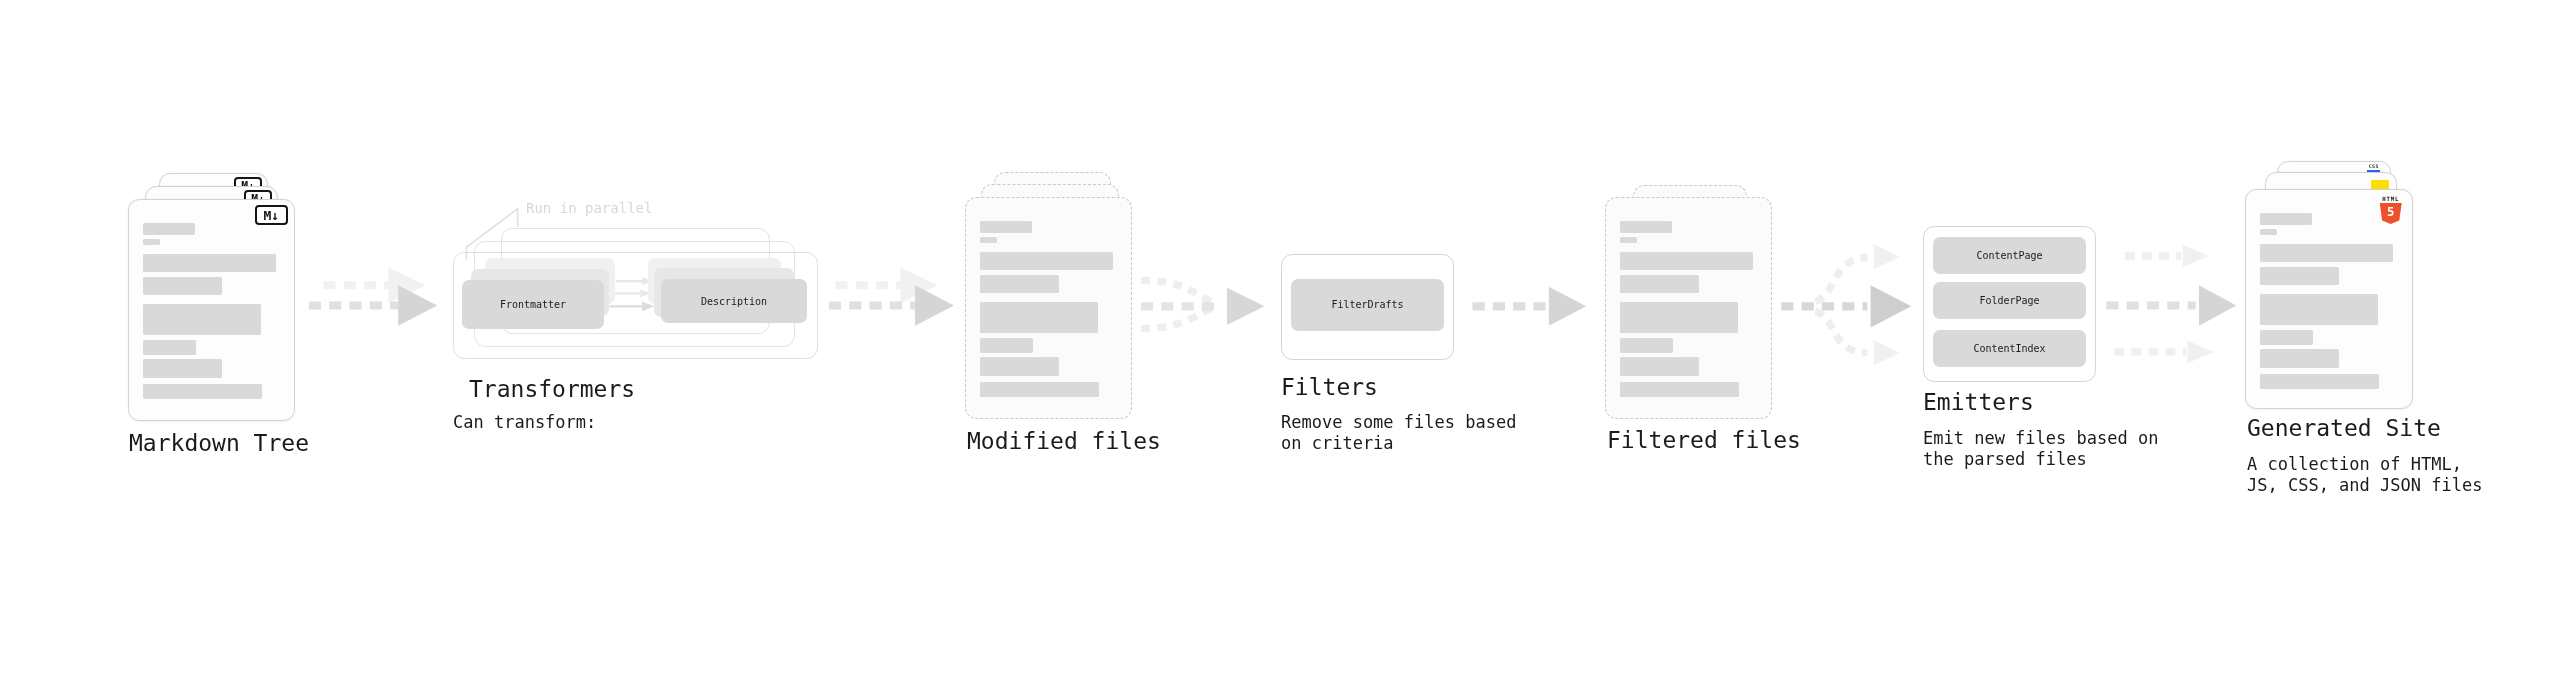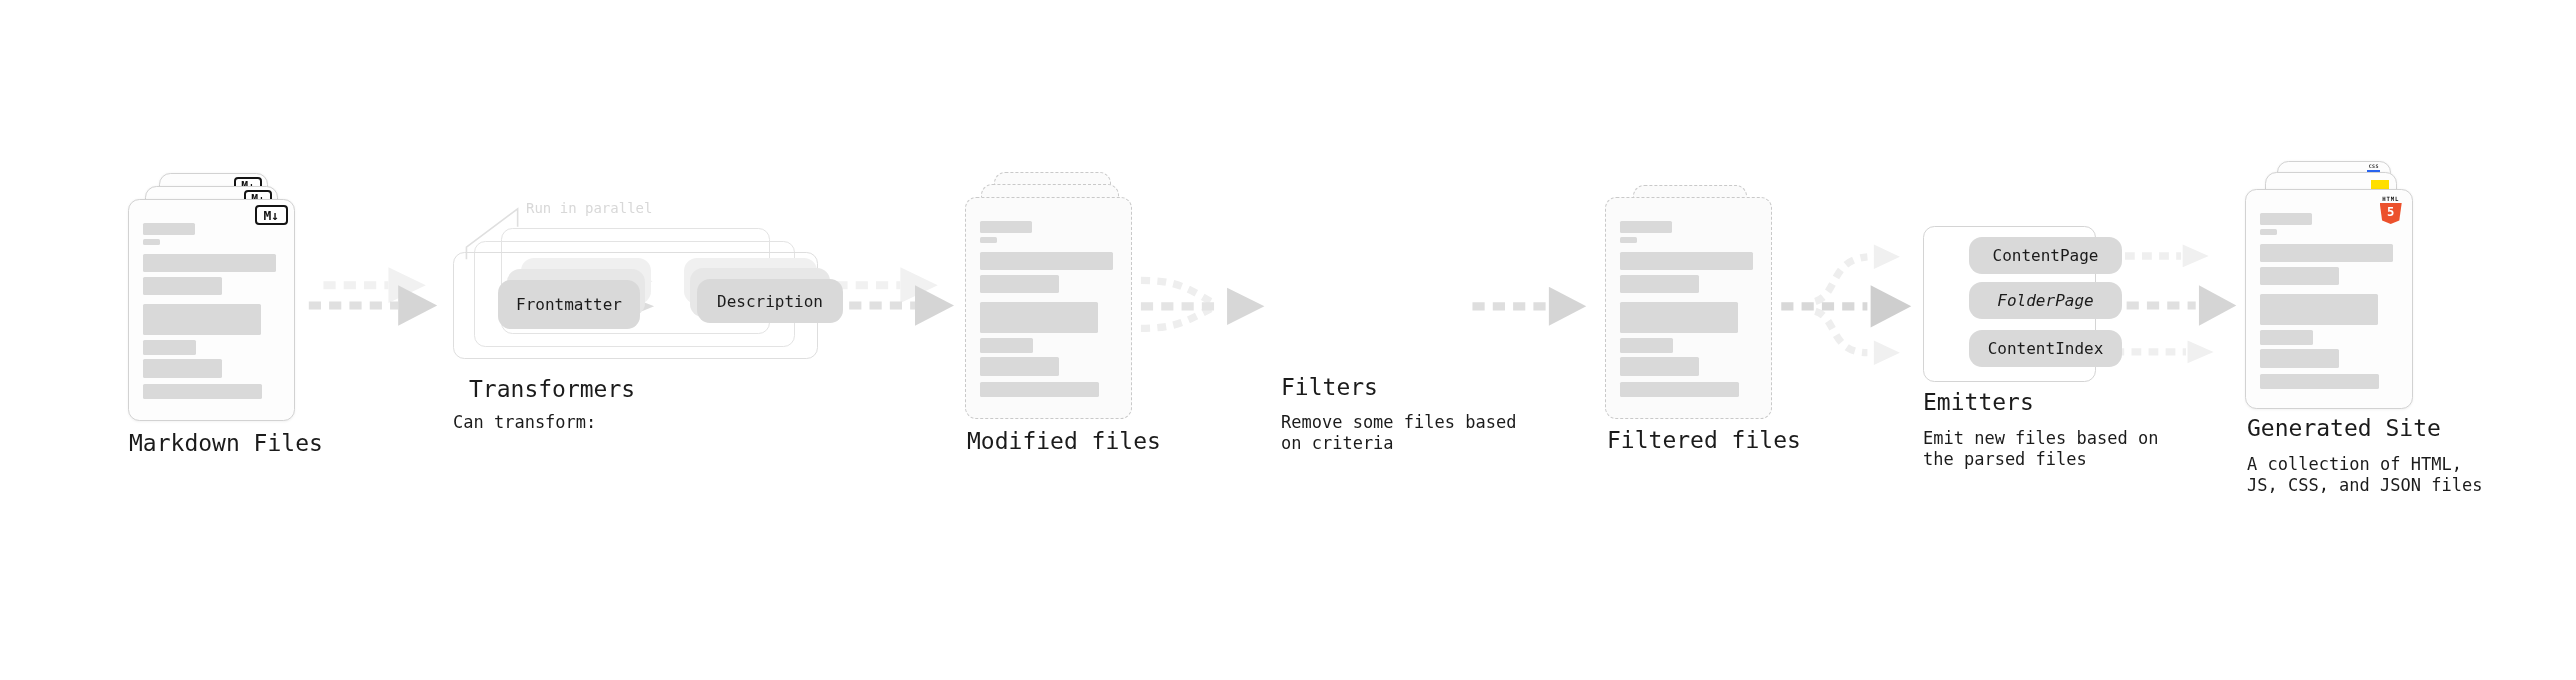--- a/index.html
+++ b/index.html
@@ -38,22 +38,22 @@
   .html5-badge { position:absolute; top:5.7px; right:9.8px; width:23px; text-align:center; }
   .html5-word { font-size:5.7px; font-weight:bold; color:#141414; letter-spacing:0.8px; line-height:6.5px; }
   .html5-shield { width:22px; height:21px; margin:0.8px auto 0; background:#ec512c; color:#ffffff;
                   font-size:12.2px; font-weight:bold; line-height:19.5px; text-align:center;
                   clip-path:polygon(0 0,100% 0,89% 83%,50% 100%,11% 83%); }
 
   
   .outline { position:absolute; border:1.6px solid #e3e3e3; border-radius:11.4px; background:transparent; }
   .outline.front { border-color:#dedede; }
   .container-box { position:absolute; border:1.6px solid #d4d4d4; border-radius:11.4px; background:#ffffff; }
-  .pill { position:absolute; background:#d9d9d9; border-radius:13px; display:flex; align-items:center;
-          justify-content:center; font-size:16px; color:#1b1b1b;margin-left:36px; }
+  .pill { position:absolute; background:#d9d9d9; border-radius:7px; display:flex; align-items:center;
+          justify-content:center; font-size:10px; color:#1b1b1b; }
   .pill.ghost1 { background:#e7e7e7; }
   .pill.ghost2 { background:#f0f0f0; }
 
   
   .heading { position:absolute; font-size:23px; line-height:28px; color:#1b1b1b; }
   .body-text { position:absolute; font-size:17px; line-height:21px; white-space:pre-line; color:#1b1b1b; }
   .bullets { position:absolute; font-size:17px; line-height:21px; color:#1b1b1b; }
   .note { position:absolute; font-size:14px; color:#d8d8d8; }
 </style>
 </head>
@@ -131,21 +131,21 @@
     <div class="md-badge">M↓</div>
     <div class="bar b1"></div>
     <div class="bar b2"></div>
     <div class="bar b3"></div>
     <div class="bar b4"></div>
     <div class="bar b5"></div>
     <div class="bar b6"></div>
     <div class="bar b7"></div>
     <div class="bar b8"></div>
   </div>
-  <div class="heading" style="left:129px;top:429px;">Markdown Files</div>
+  <div class="heading" style="left:129px;top:429px;">Markdown Tree</div>
 
   <div class="outline" style="left:501px;top:228px;width:269px;height:106px;"></div>
   <div class="outline" style="left:474px;top:241px;width:321px;height:106px;"></div>
   <div class="outline front" style="left:453px;top:252px;width:365px;height:107px;"></div>
 
   <div class="pill ghost2" style="left:485px;top:258px;width:130px;height:46px;"></div>
   <div class="pill ghost1" style="left:471px;top:269px;width:138px;height:47px;"></div>
   <div class="pill" style="left:462px;top:280px;width:142px;height:49px;">Frontmatter</div>
 
   <div class="pill ghost2" style="left:648px;top:258px;width:133px;height:46px;"></div>
@@ -164,40 +164,43 @@
     <div class="bar b2"></div>
     <div class="bar b3"></div>
     <div class="bar b4"></div>
     <div class="bar b5"></div>
     <div class="bar b6"></div>
     <div class="bar b7"></div>
     <div class="bar b8"></div>
   </div>
   <div class="heading" style="left:967px;top:427px;">Modified files</div>
 
+  <div class="container-box" style="left:1281px;top:254px;width:173px;height:106px;">
+    <div class="pill" style="left:9px;top:23.6px;width:153px;height:52px;">FilterDrafts</div>
+  </div>
   <div class="heading" style="left:1281px;top:373px;">Filters</div>
   <div class="body-text" style="left:1281px;top:412px;">Remove some files based
 on criteria</div>
 
   <div class="card dashed" style="left:1633px;top:185px;width:114px;height:36px;"></div>
   <div class="card dashed" style="left:1605px;top:197px;width:167px;height:222px;">
     <div class="bar b1"></div>
     <div class="bar b2"></div>
     <div class="bar b3"></div>
     <div class="bar b4"></div>
     <div class="bar b5"></div>
     <div class="bar b6"></div>
     <div class="bar b7"></div>
     <div class="bar b8"></div>
   </div>
   <div class="heading" style="left:1607px;top:426px;">Filtered files</div>
 
   <div class="container-box" style="left:1923px;top:226px;width:173px;height:156px;">
     <div class="pill" style="left:9px;top:9.8px;width:153px;height:37px;">ContentPage</div>
-    <div class="pill" style="left:9px;top:55px;width:153px;height:37px;font-style:italic;">FolderPage</div>
+    <div class="pill" style="left:9px;top:55px;width:153px;height:37px;">FolderPage</div>
     <div class="pill" style="left:9px;top:103px;width:153px;height:37px;">ContentIndex</div>
   </div>
   <div class="heading" style="left:1923px;top:388px;">Emitters</div>
   <div class="body-text" style="left:1923px;top:428px;">Emit new files based on
 the parsed files</div>
 
   <div class="card" style="left:2277px;top:161px;width:114px;height:36px;">
     <div class="css-badge">
       <div class="css-word">CSS</div>
       <div class="css-bar"></div>

